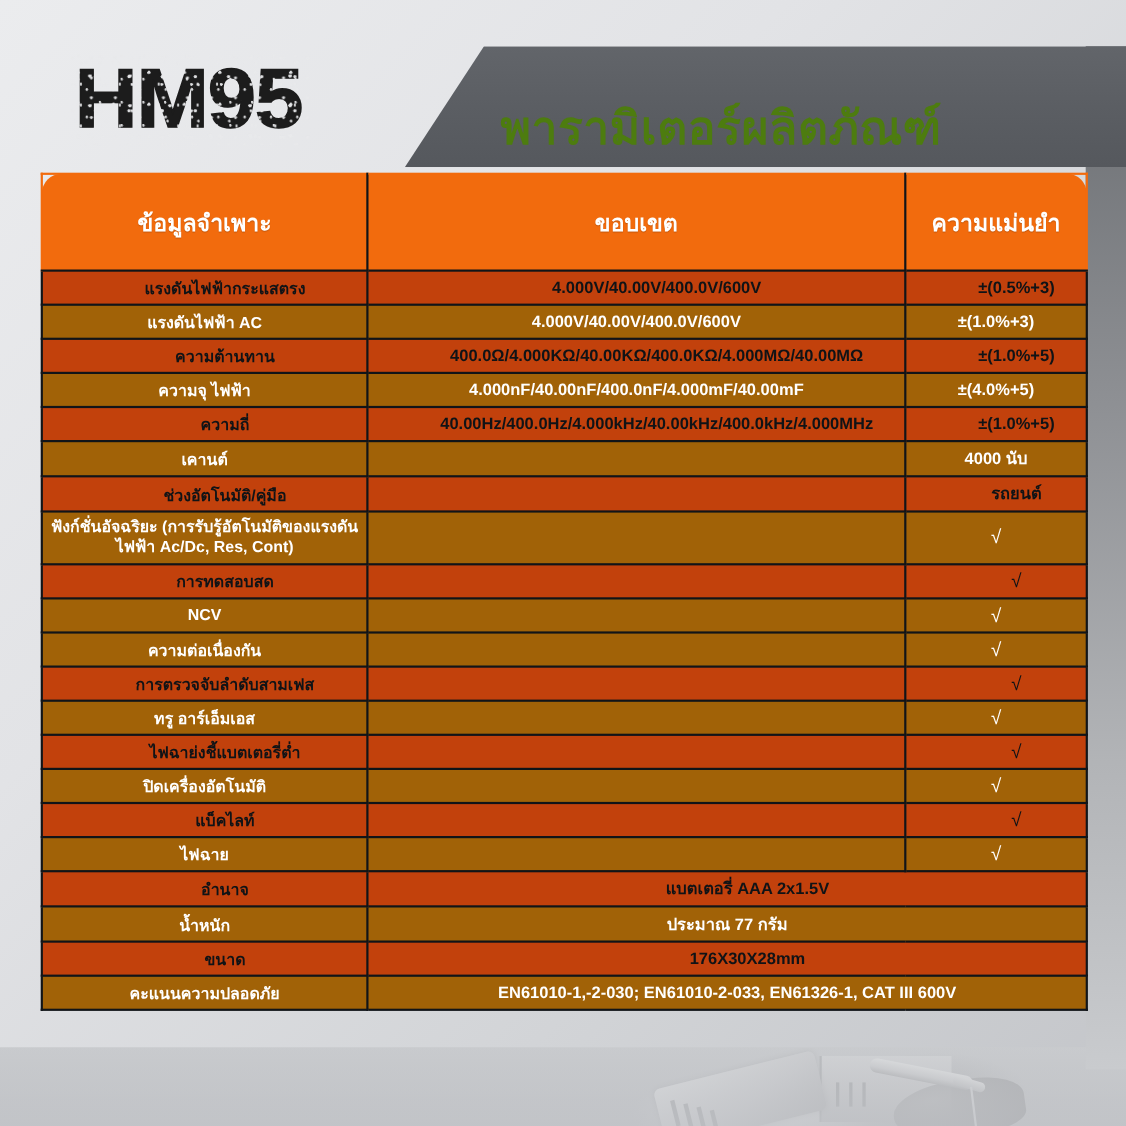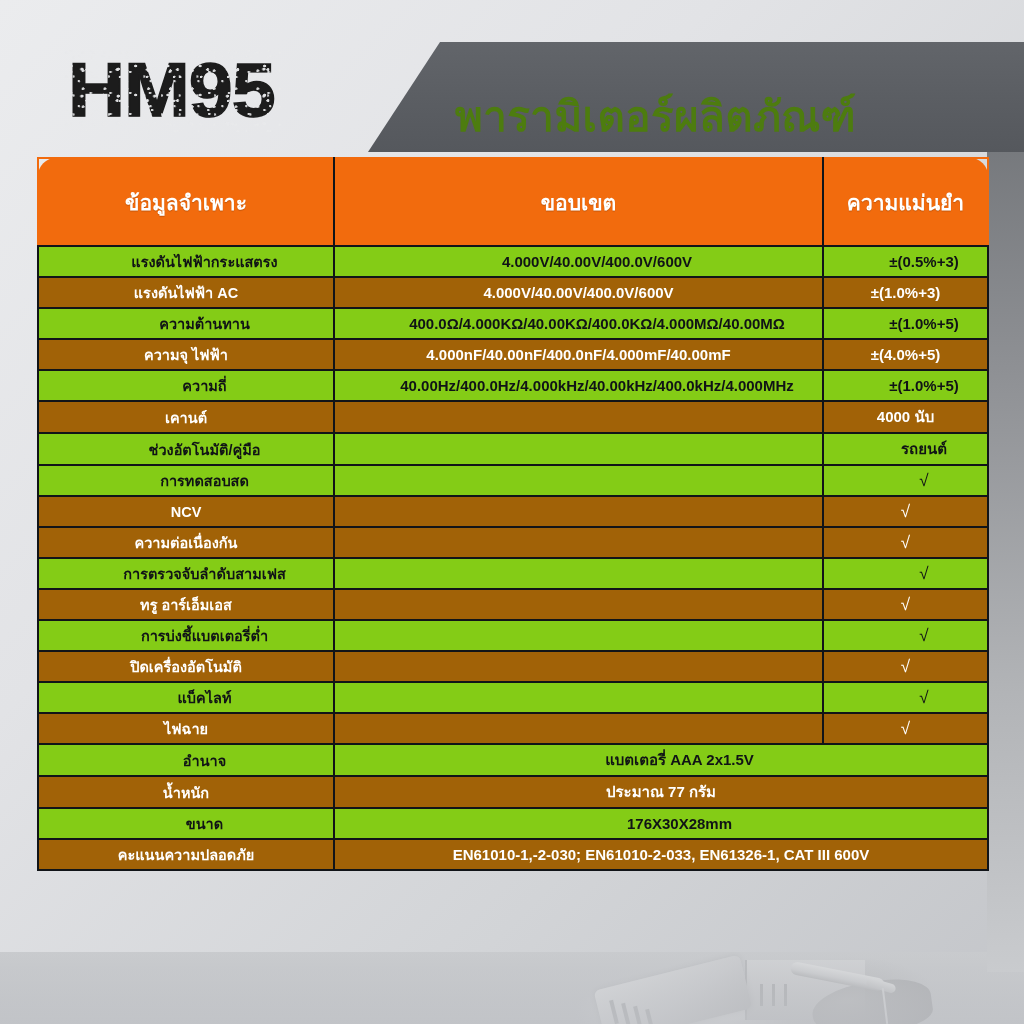--- a/index.html
+++ b/index.html
@@ -187,21 +187,21 @@
     font-size: 21px;
     font-weight: 700;
     height: 88px;
     border-color: #111418;
     text-shadow: 0 1px 1px rgba(0,0,0,.2);
   }
   thead th.h1 { border-top-left-radius: 18px; border-left-color:#F26B0D; border-top-color:#F26B0D; }
   thead th.h2 { border-top-color:#F26B0D; }
   thead th.h3 { border-top-right-radius: 18px; border-right-color:#F26B0D; border-top-color:#F26B0D; }
 
-  tbody tr.light td { background: #84cc16; color: #101316; padding-left: 43px; }
+  tbody tr.light td { background: #c2410c; color: #101316; padding-left: 43px; }
   tbody tr.dark  td { background: #a16207; color: #ffffff; }
 
   tbody td { font-size: 14.5px; font-weight: 700; height: 31px; }
   tbody td.val { font-size: 15px; font-weight: 700; }
   tbody td.name { font-size: 14.5px; font-weight: 700; }
   tbody td.tall { height: 48px; line-height: 1.25; }
   tbody td.check { font-size: 17px; font-weight: 400; }
 
   
   tbody tr td { border-top-width: 2px; border-bottom-width: 2px; }
@@ -278,20 +278,25 @@
         <tr class="dark">
           <td class="name">เคานต์</td>
           <td class="val"></td>
           <td class="val">4000 นับ</td>
         </tr>
         <tr class="light">
           <td class="name">ช่วงอัตโนมัติ/คู่มือ</td>
           <td class="val"></td>
           <td class="val">รถยนต์</td>
         </tr>
+        <tr class="dark">
+          <td class="name tall">ฟังก์ชั่นอัจฉริยะ (การรับรู้อัตโนมัติของแรงดันไฟฟ้า Ac/Dc, Res, Cont)</td>
+          <td class="val tall"></td>
+          <td class="check tall">√</td>
+        </tr>
         <tr class="light">
           <td class="name">การทดสอบสด</td>
           <td class="val"></td>
           <td class="check">√</td>
         </tr>
         <tr class="dark">
           <td class="name">NCV</td>
           <td class="val"></td>
           <td class="check">√</td>
         </tr>
@@ -304,21 +309,21 @@
           <td class="name">การตรวจจับลำดับสามเฟส</td>
           <td class="val"></td>
           <td class="check">√</td>
         </tr>
         <tr class="dark">
           <td class="name">ทรู อาร์เอ็มเอส</td>
           <td class="val"></td>
           <td class="check">√</td>
         </tr>
         <tr class="light">
-          <td class="name">การบ่งชี้แบตเตอรี่ต่ำ</td>
+          <td class="name">ไฟฉาย่งชี้แบตเตอรี่ต่ำ</td>
           <td class="val"></td>
           <td class="check">√</td>
         </tr>
         <tr class="dark">
           <td class="name">ปิดเครื่องอัตโนมัติ</td>
           <td class="val"></td>
           <td class="check">√</td>
         </tr>
         <tr class="light">
           <td class="name">แบ็คไลท์</td>

